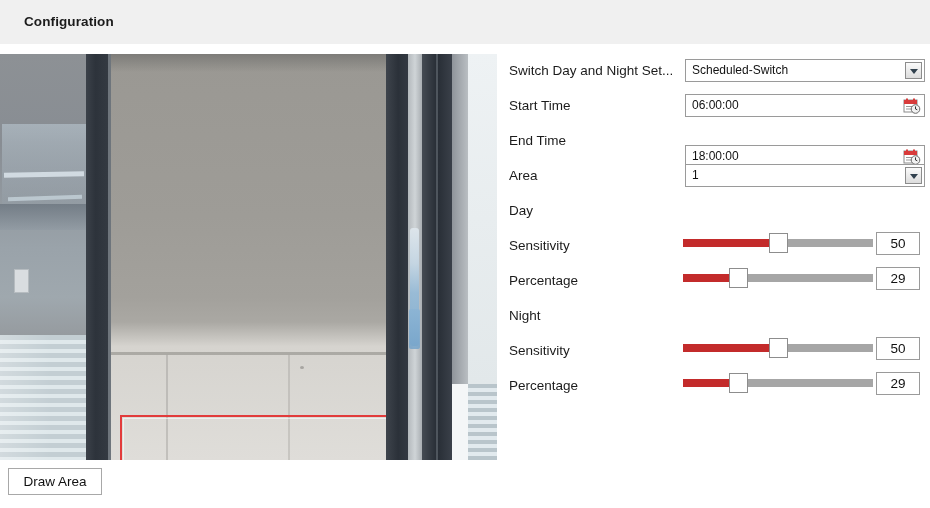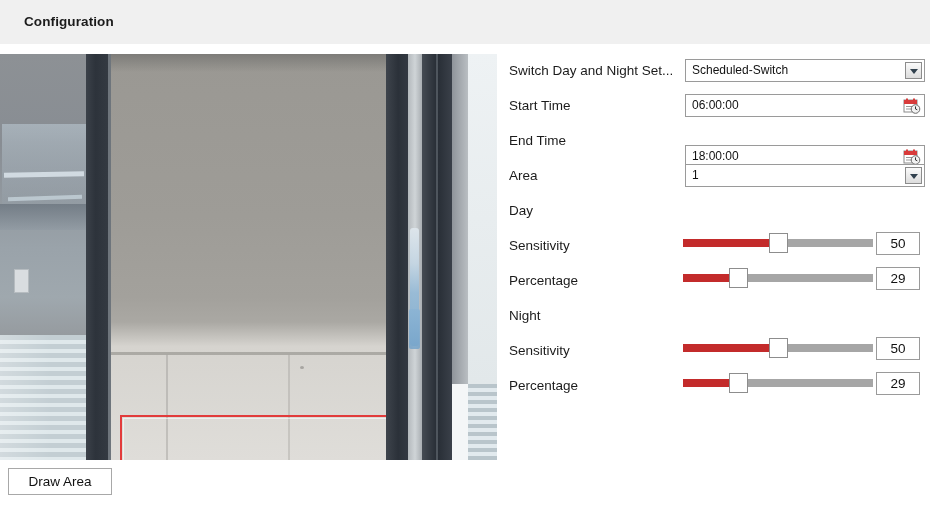--- a/index.html
+++ b/index.html
@@ -195,21 +195,21 @@
   
   .btn {
     position: absolute; top: 468px; height: 27px;
     background: #ffffff;
     border: 1px solid #a8a8a8;
     box-sizing: border-box;
     font-size: 13.5px; color: #111;
     text-align: center; line-height: 25px;
     cursor: pointer;
   }
-  .btn-draw { left: 8px; width: 104px; }
+  .btn-draw { left: 8px; width: 94px; }
   .btn-clear { left: 112px; width: 78px; }
 
   
   .row-label {
     position: absolute;
     font-size: 13.5px; color: #1b1b1b;
     white-space: nowrap;
   }
   .field {
     position: absolute; left: 685px;

